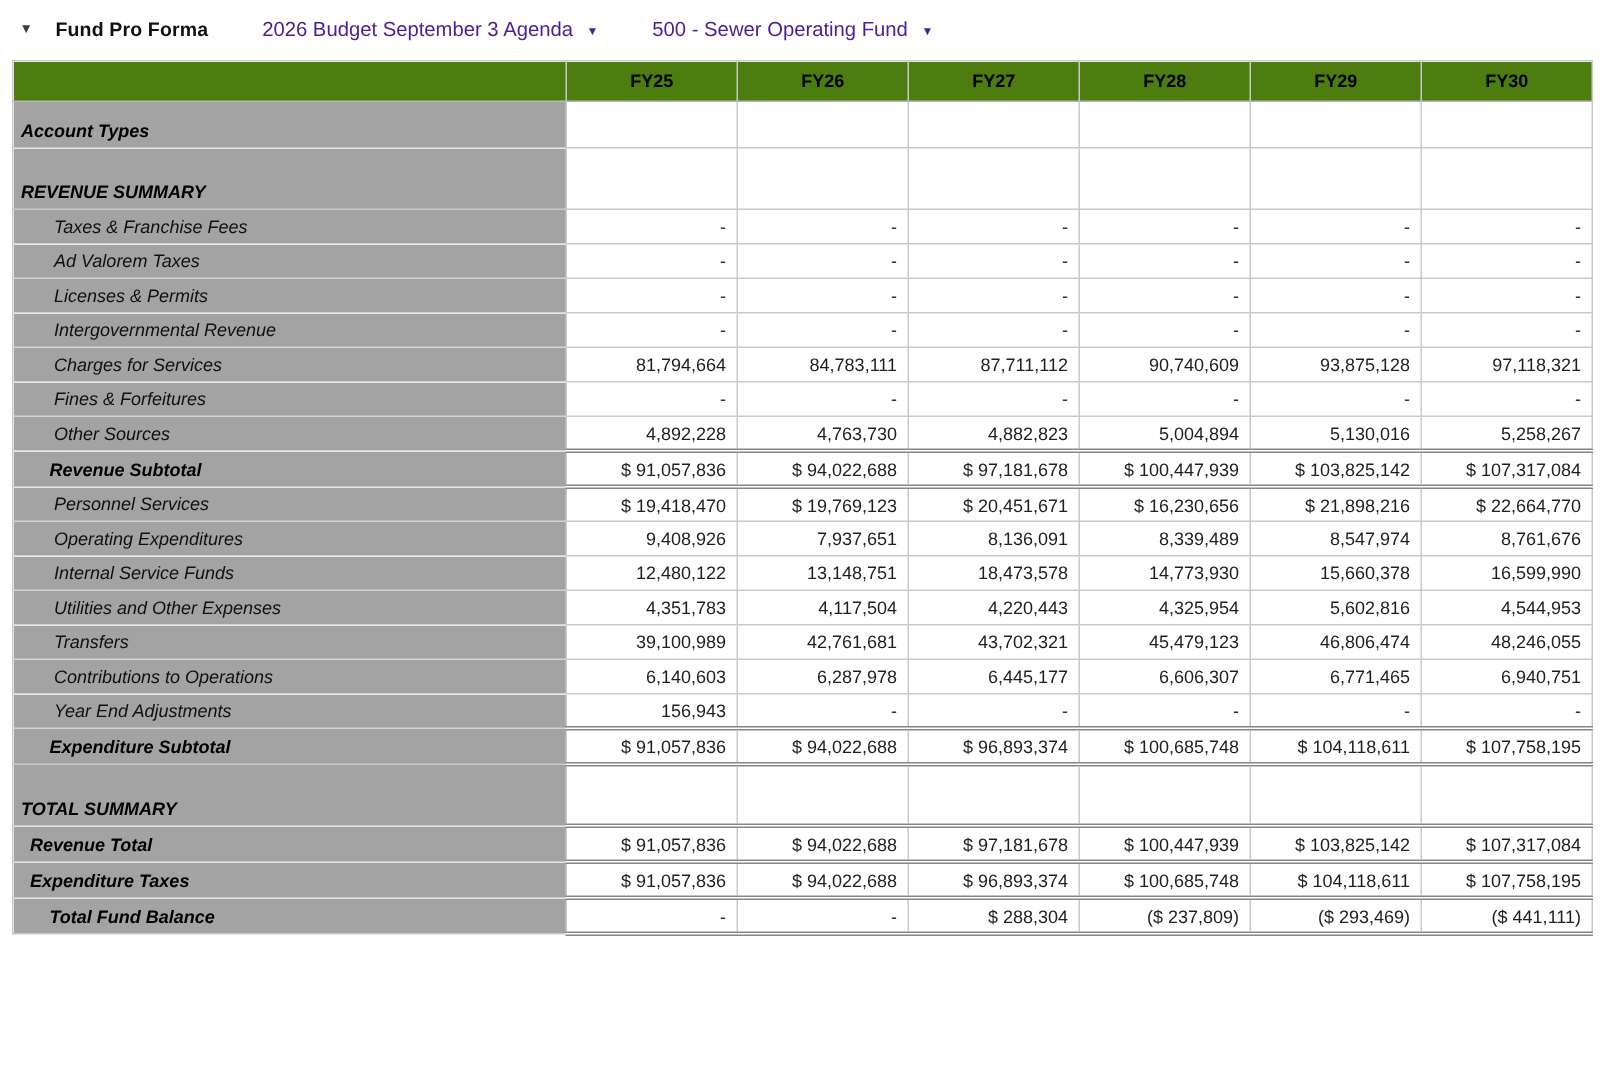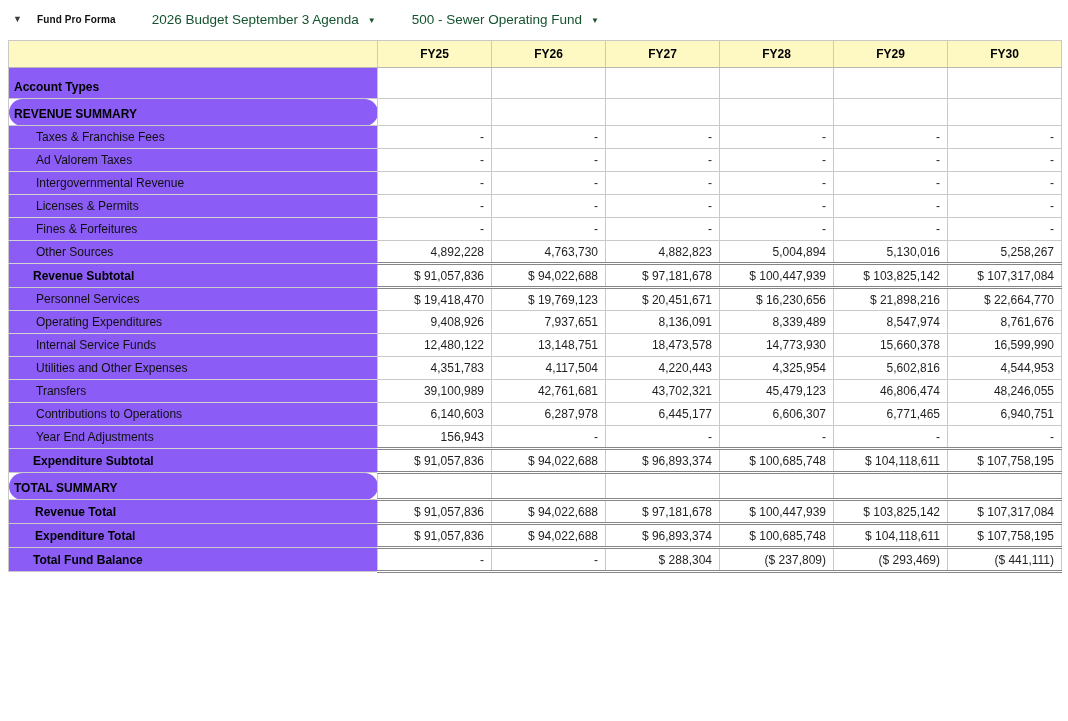--- a/index.html
+++ b/index.html
@@ -14,62 +14,62 @@
   
   .toolbar {
     display: flex; align-items: center;
     height: 39px; padding-left: 13px;
   }
   .collapse-caret {
     font-size: 9px; color: #3c3c3c; width: 16px;
     cursor: pointer; line-height: 1;
   }
   .page-title {
-    font-weight: bold; font-size: 10px; color: #111;
+    font-weight: bold; font-size: 13px; color: #111;
     margin-left: 8px; letter-spacing: 0.1px;
   }
   .dd {
     display: flex; align-items: center;
-    color: #14532d; font-size: 13.5px; cursor: pointer;
+    color: #4c1d95; font-size: 13.5px; cursor: pointer;
     margin-left: 36px; white-space: nowrap;
   }
   .dd.second { }
   .dd .dd-caret { font-size: 8px; margin-left: 9px; margin-top: 2px; line-height: 1; }
   
   table {
     border-collapse: collapse; table-layout: fixed;
     margin-left: 8px; margin-top: 1px;
     border: 1px solid #a3a3a3;
   }
   col.c-label { width: 369px; }
   col.c-num   { width: 114px; }
   th, td {
     border: 1px solid #c9c9c9;
     font-size: 12px; padding: 0;
     overflow: hidden; white-space: nowrap;
   }
   thead th {
-    background: #fef9c3; height: 27px;
+    background: #4d7c0f; height: 27px;
     font-weight: bold; text-align: center; color: #000;
     border-bottom: 1px solid #b8b8b8;
   }
-  td.lbl { background: #8b5cf6; text-align: left; padding-left: 5px; color: #101010; }
+  td.lbl { background: #a3a3a3; text-align: left; padding-left: 5px; color: #101010; font-style: italic; }
   td.num { background: #ffffff; text-align: right; padding-right: 7px; color: #1f1f1f; }
   tr.detail td { height: 23px; }
   tr.detail td.lbl { padding-left: 27px; border-color: #d2d2d2 #c9c9c9; }
   tr.group td   { height: 31px; vertical-align: bottom; padding-bottom: 4px; }
-  tr.section td { height: 27px; vertical-align: bottom; padding-bottom: 4px; border-radius: 19px; }
+  tr.section td { height: 41px; vertical-align: bottom; padding-bottom: 4px; }
   tr.group td.lbl, tr.section td.lbl,
   tr.total td.lbl, tr.total-indent td.lbl { font-weight: bold; color: #000; }
   tr.total td, tr.total-indent td { height: 24px; padding-left: 24px; }
   tr.total td.num, tr.total-indent td.num {
     border-top: 3px double #868686;
     border-bottom: 3px double #868686;
   }
-  tr.total-indent td.lbl { padding-left: 26px; }
+  tr.total-indent td.lbl { padding-left: 11px; }
 </style>
 </head>
 <body>
 
 <div class="toolbar">
   <span class="collapse-caret">▼</span>
   <span class="page-title">Fund Pro Forma</span>
   <span class="dd">
     <span>2026 Budget September 3 Agenda</span>
     <span class="dd-caret">▼</span>
@@ -132,36 +132,45 @@
       <tr class="detail">
         <td class="lbl">Ad Valorem Taxes</td>
         <td class="num">-</td>
         <td class="num">-</td>
         <td class="num">-</td>
         <td class="num">-</td>
         <td class="num">-</td>
         <td class="num">-</td>
       </tr>
       <tr class="detail">
+        <td class="lbl">Licenses &amp; Permits</td>
+        <td class="num">-</td>
+        <td class="num">-</td>
+        <td class="num">-</td>
+        <td class="num">-</td>
+        <td class="num">-</td>
+        <td class="num">-</td>
+      </tr>
+      <tr class="detail">
         <td class="lbl">Intergovernmental Revenue</td>
         <td class="num">-</td>
         <td class="num">-</td>
         <td class="num">-</td>
         <td class="num">-</td>
         <td class="num">-</td>
         <td class="num">-</td>
       </tr>
       <tr class="detail">
-        <td class="lbl">Licenses &amp; Permits</td>
-        <td class="num">-</td>
-        <td class="num">-</td>
-        <td class="num">-</td>
-        <td class="num">-</td>
-        <td class="num">-</td>
-        <td class="num">-</td>
+        <td class="lbl">Charges for Services</td>
+        <td class="num">81,794,664</td>
+        <td class="num">84,783,111</td>
+        <td class="num">87,711,112</td>
+        <td class="num">90,740,609</td>
+        <td class="num">93,875,128</td>
+        <td class="num">97,118,321</td>
       </tr>
       <tr class="detail">
         <td class="lbl">Fines &amp; Forfeitures</td>
         <td class="num">-</td>
         <td class="num">-</td>
         <td class="num">-</td>
         <td class="num">-</td>
         <td class="num">-</td>
         <td class="num">-</td>
       </tr>
@@ -267,21 +276,21 @@
       <tr class="total-indent">
         <td class="lbl">Revenue Total</td>
         <td class="num">$ 91,057,836</td>
         <td class="num">$ 94,022,688</td>
         <td class="num">$ 97,181,678</td>
         <td class="num">$ 100,447,939</td>
         <td class="num">$ 103,825,142</td>
         <td class="num">$ 107,317,084</td>
       </tr>
       <tr class="total-indent">
-        <td class="lbl">Expenditure Total</td>
+        <td class="lbl">Expenditure Taxes</td>
         <td class="num">$ 91,057,836</td>
         <td class="num">$ 94,022,688</td>
         <td class="num">$ 96,893,374</td>
         <td class="num">$ 100,685,748</td>
         <td class="num">$ 104,118,611</td>
         <td class="num">$ 107,758,195</td>
       </tr>
       <tr class="total">
         <td class="lbl">Total Fund Balance</td>
         <td class="num">-</td>

